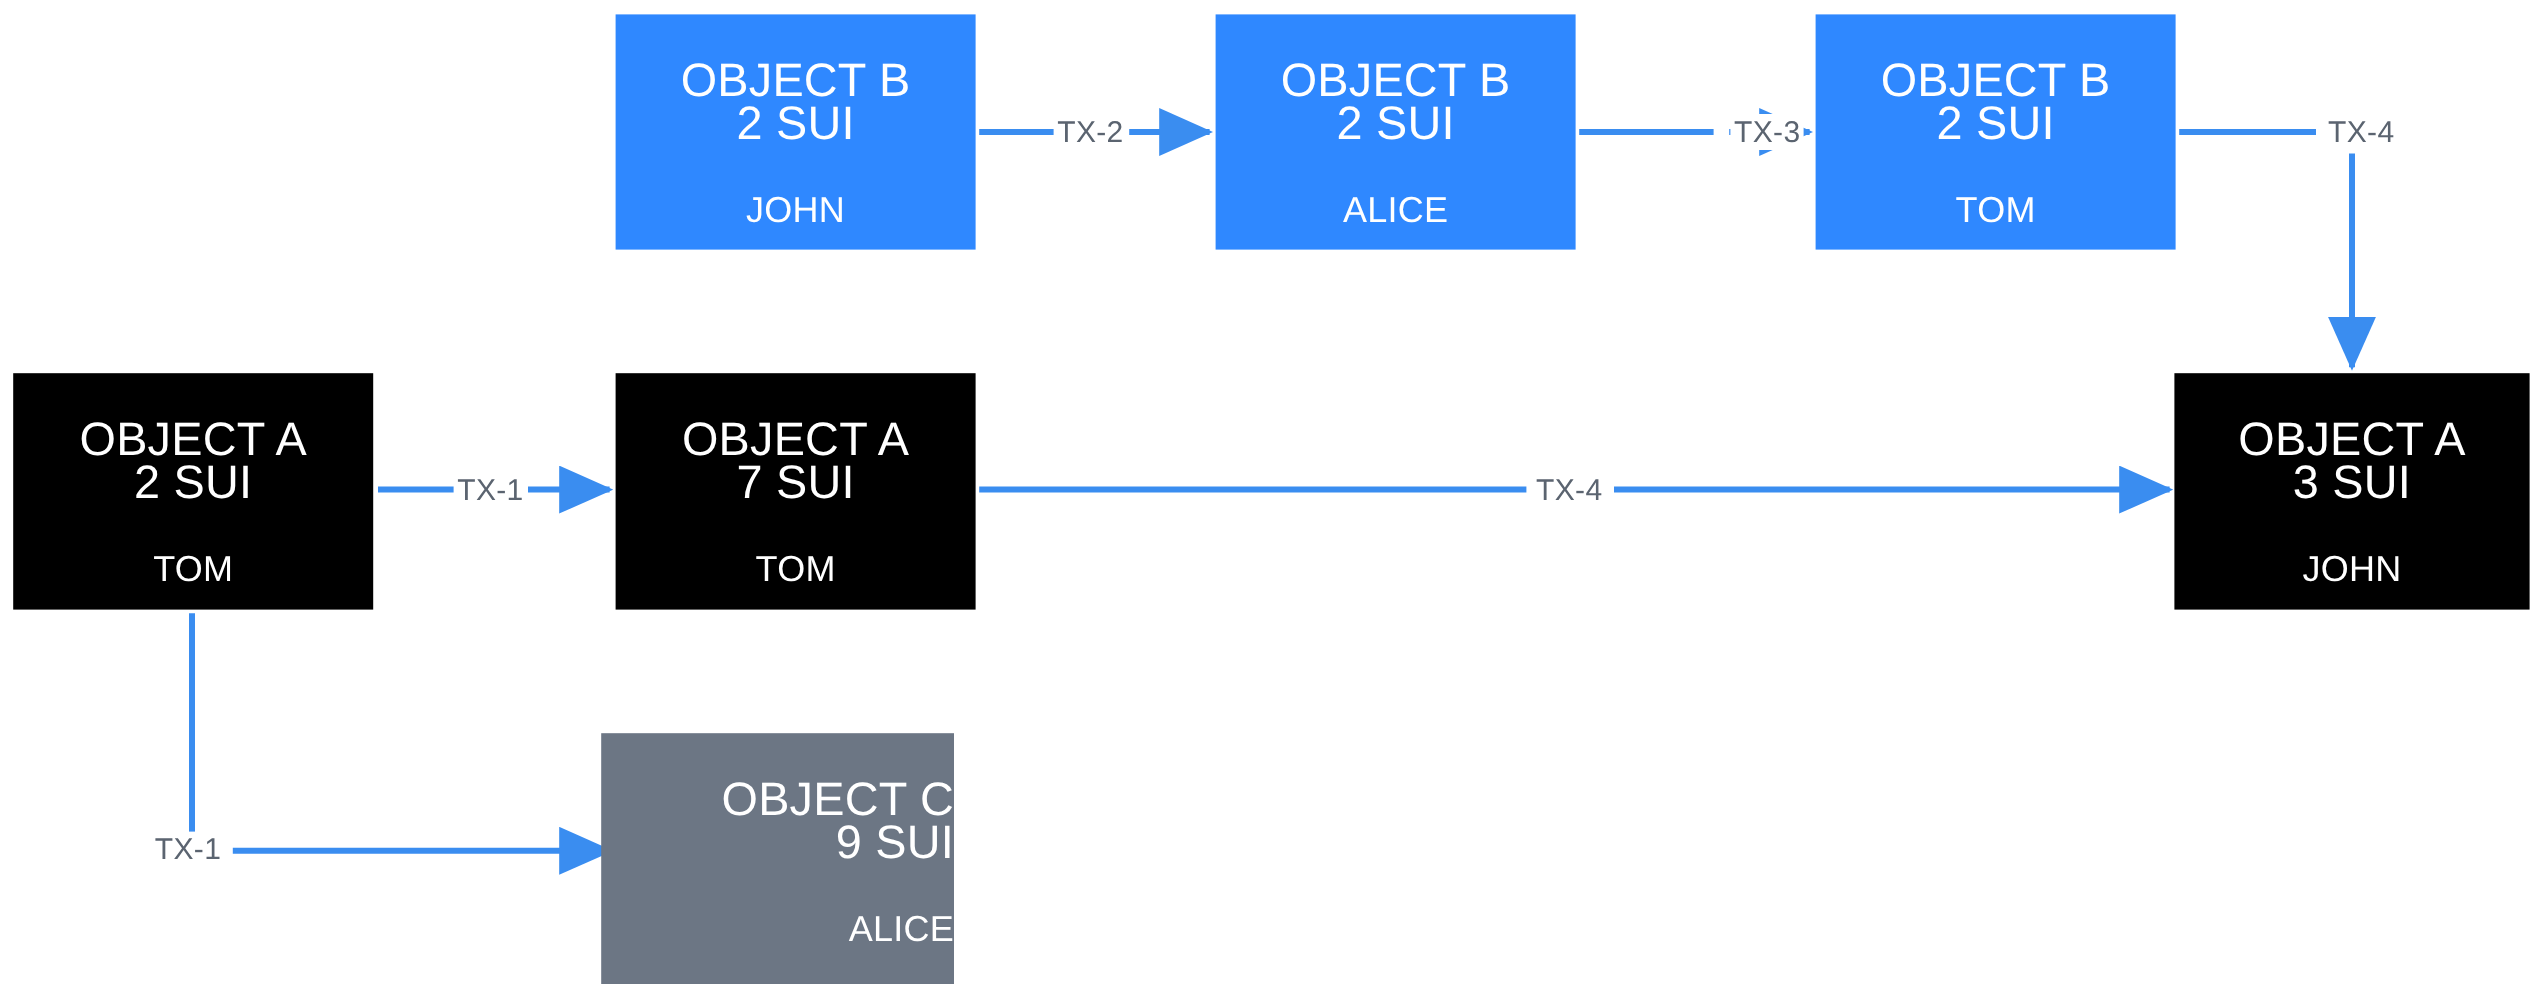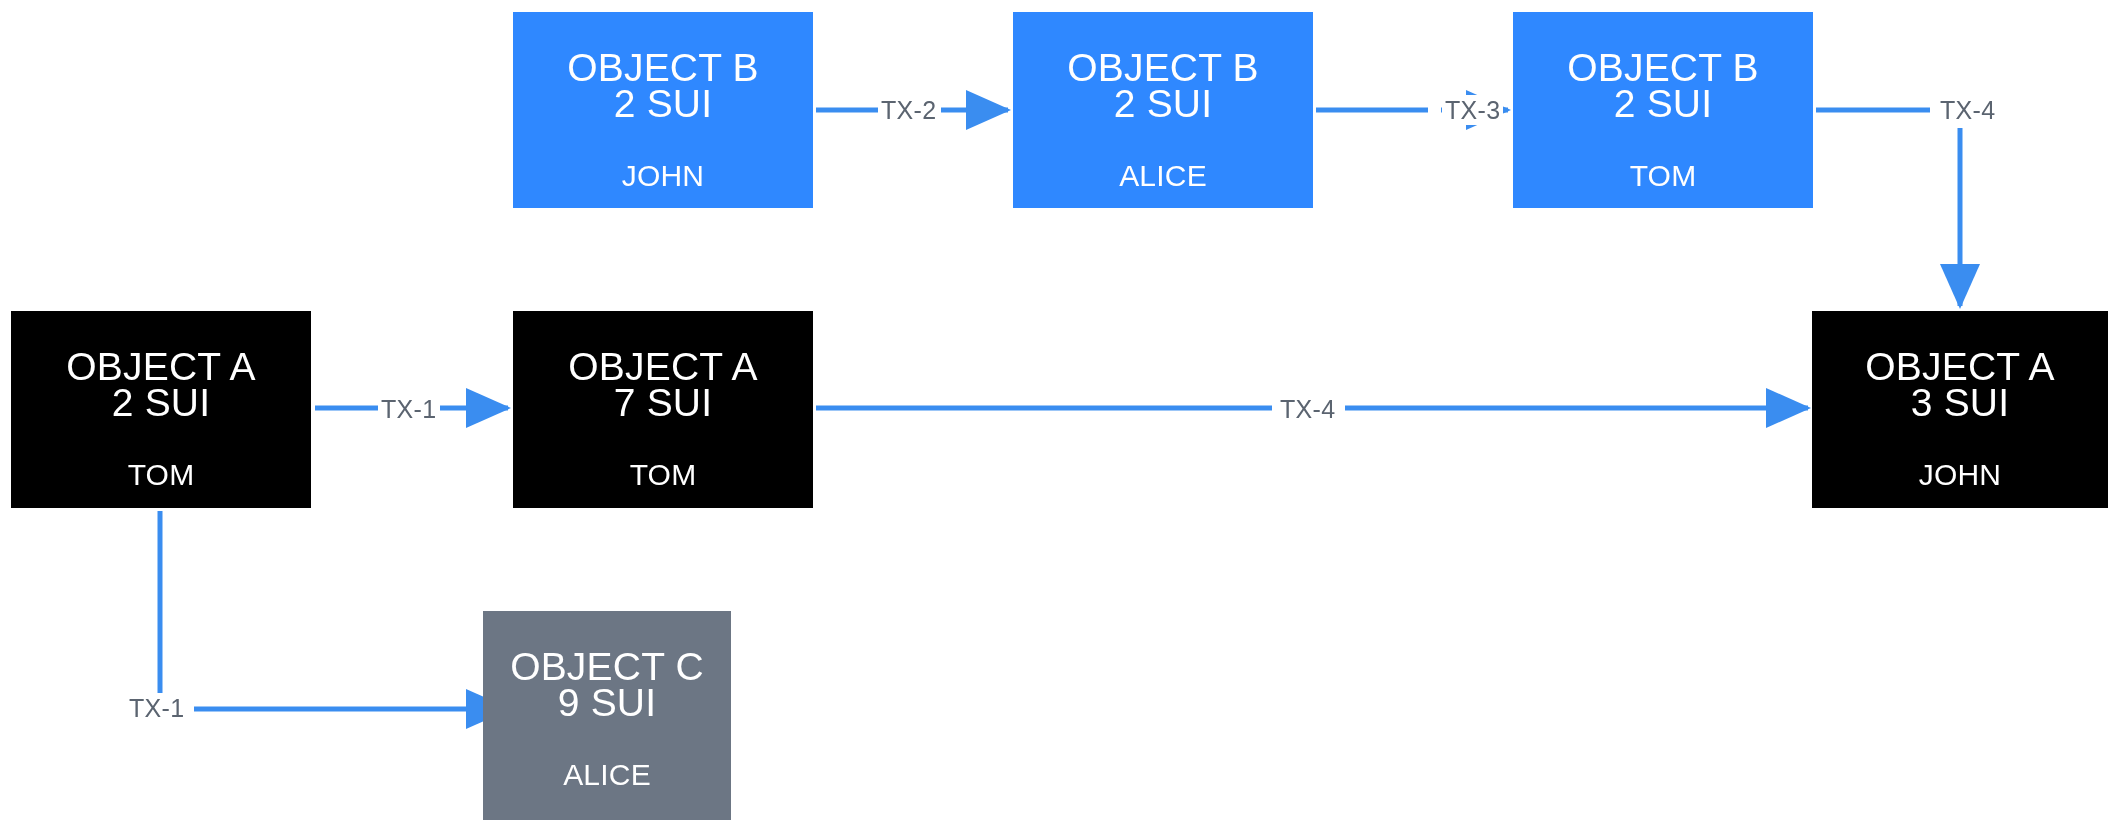--- a/index.html
+++ b/index.html
@@ -136,19 +136,19 @@
     <div class="line-amount">7 SUI</div>
     <div class="line-owner">TOM</div>
   </div>
 
   <div class="obj-box" style="left:1812px; top:311px; width:296px; height:197px; background:#000000;">
     <div class="line-name">OBJECT A</div>
     <div class="line-amount">3 SUI</div>
     <div class="line-owner">JOHN</div>
   </div>
 
-  <div class="obj-box" style="left:483px; top:611px; width:248px; height:209px; background:#6C7684;">
+  <div class="obj-box" style="left:501px; top:611px; width:294px; height:209px; background:#6C7684;align-items:flex-end;">
     <div class="line-name">OBJECT C</div>
     <div class="line-amount">9 SUI</div>
     <div class="line-owner">ALICE</div>
   </div>
 
 </div>
 
 </body></html>

